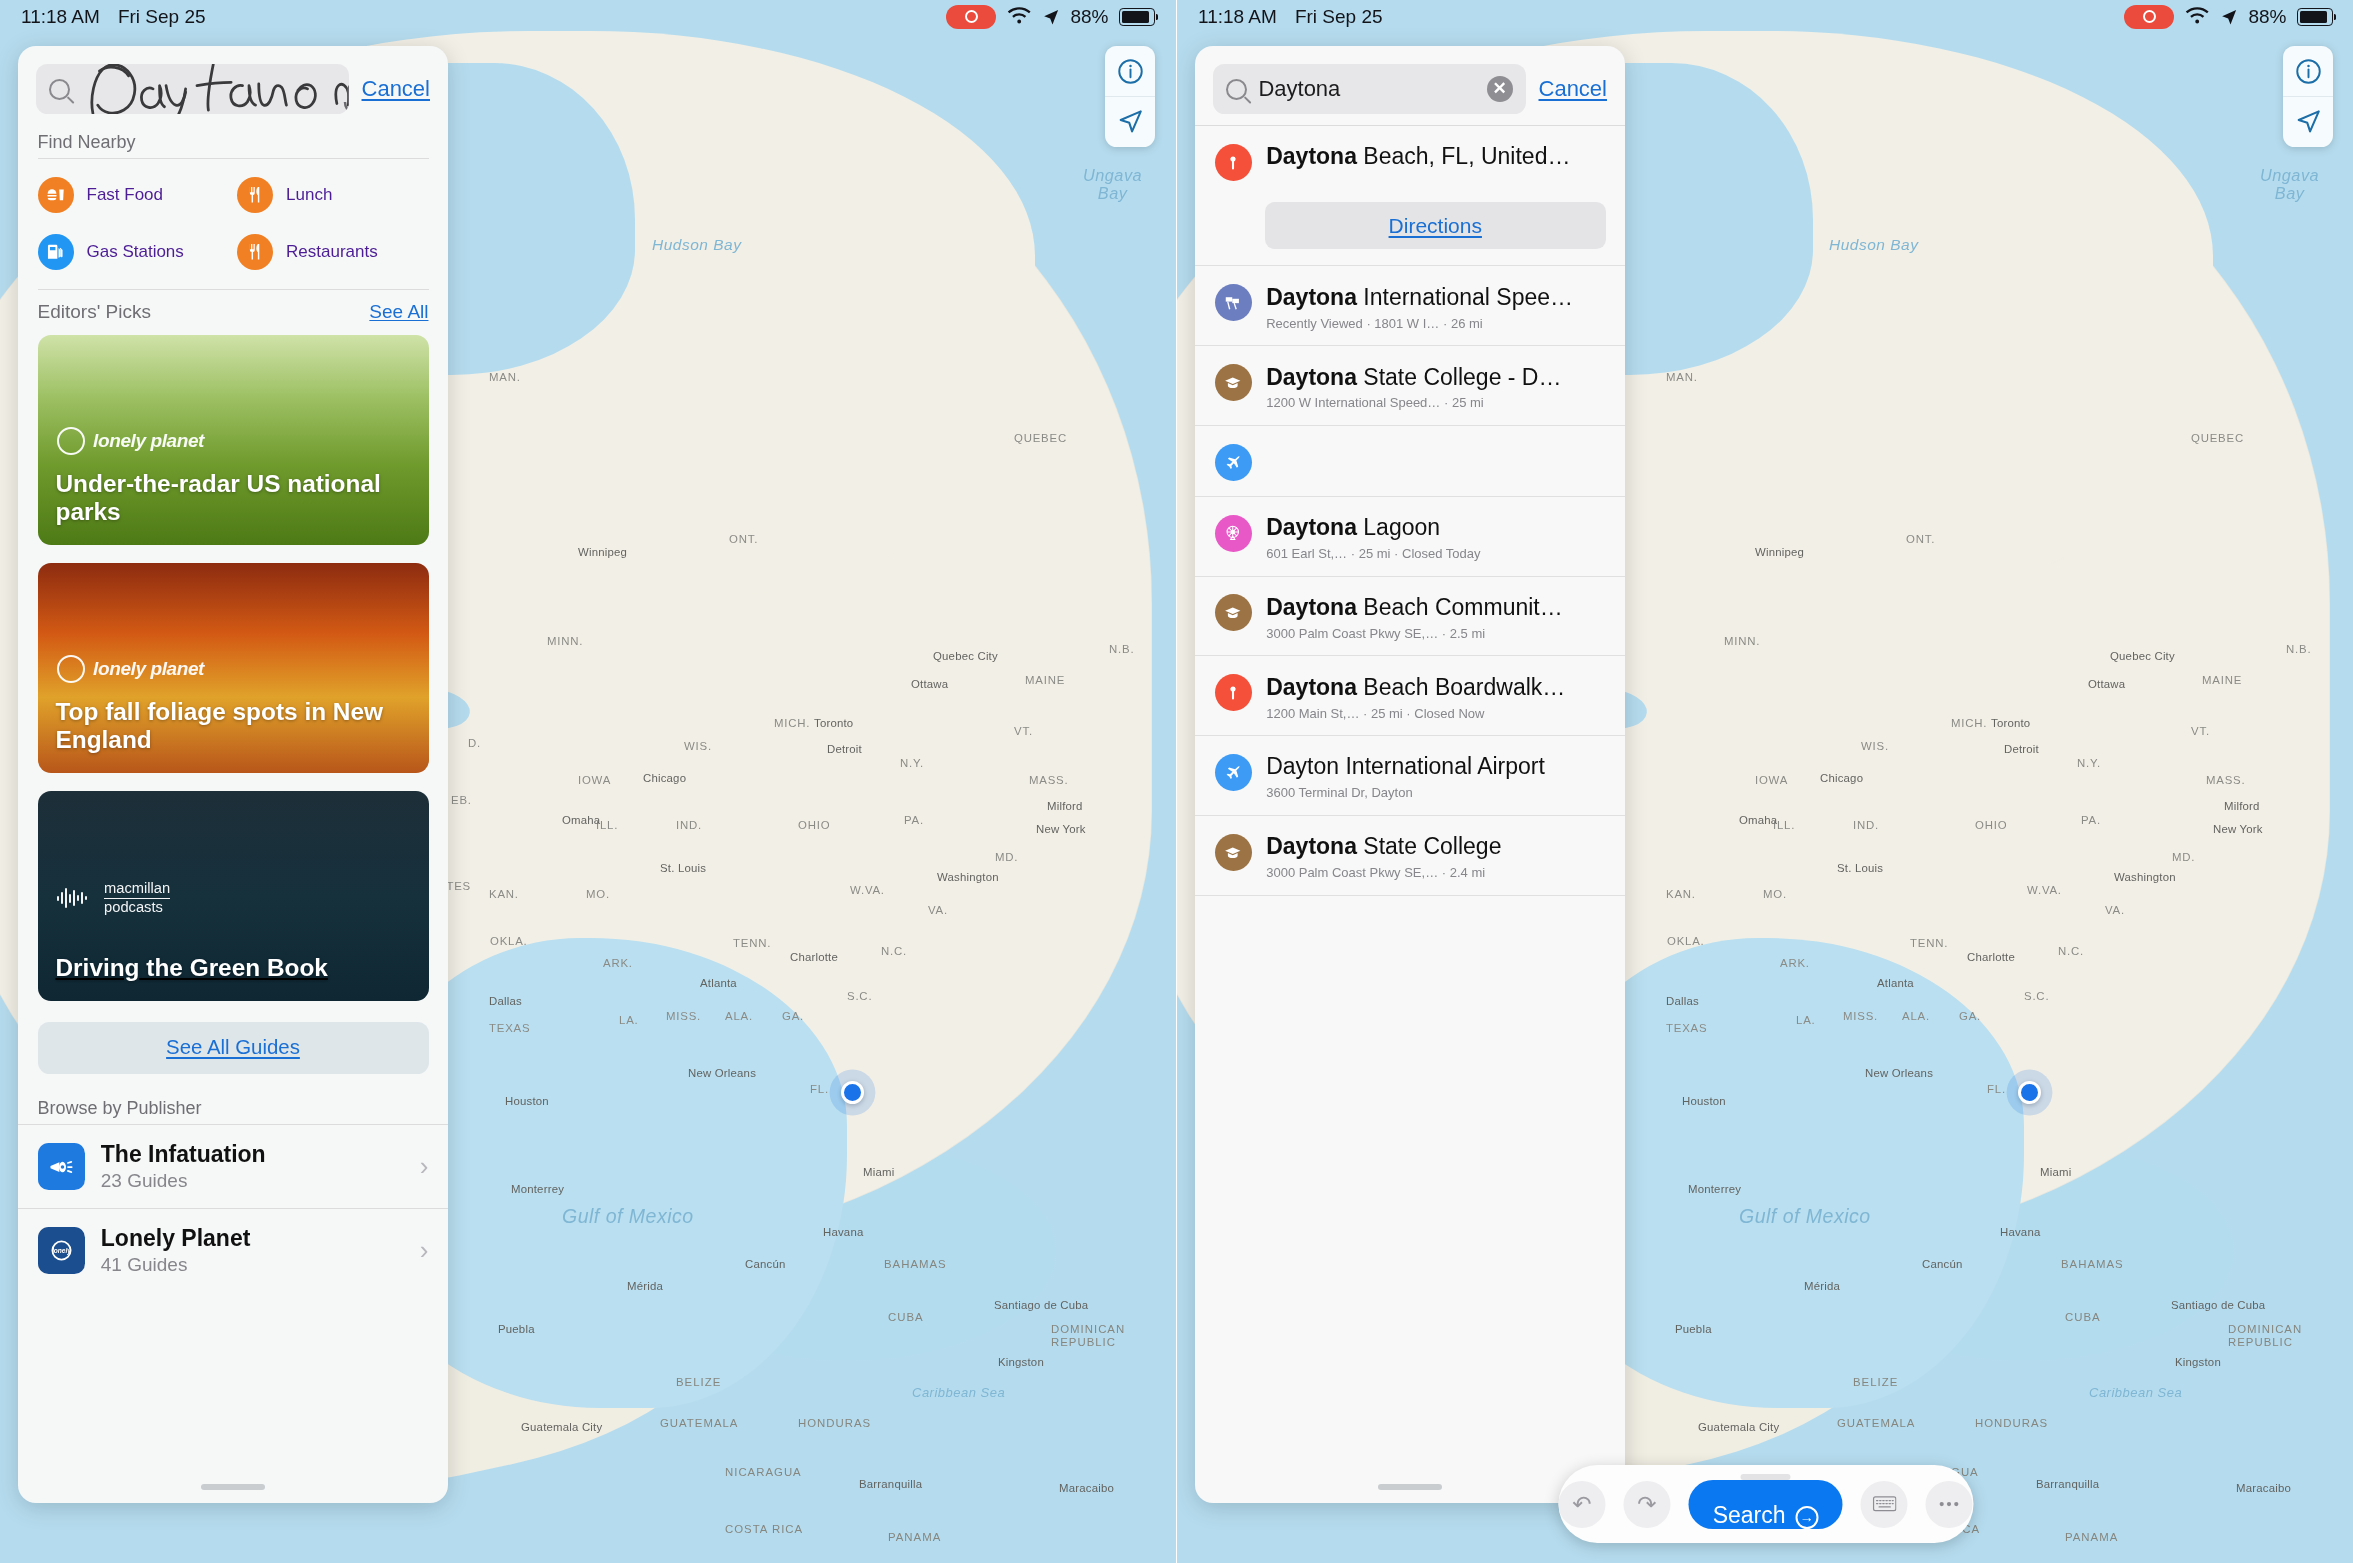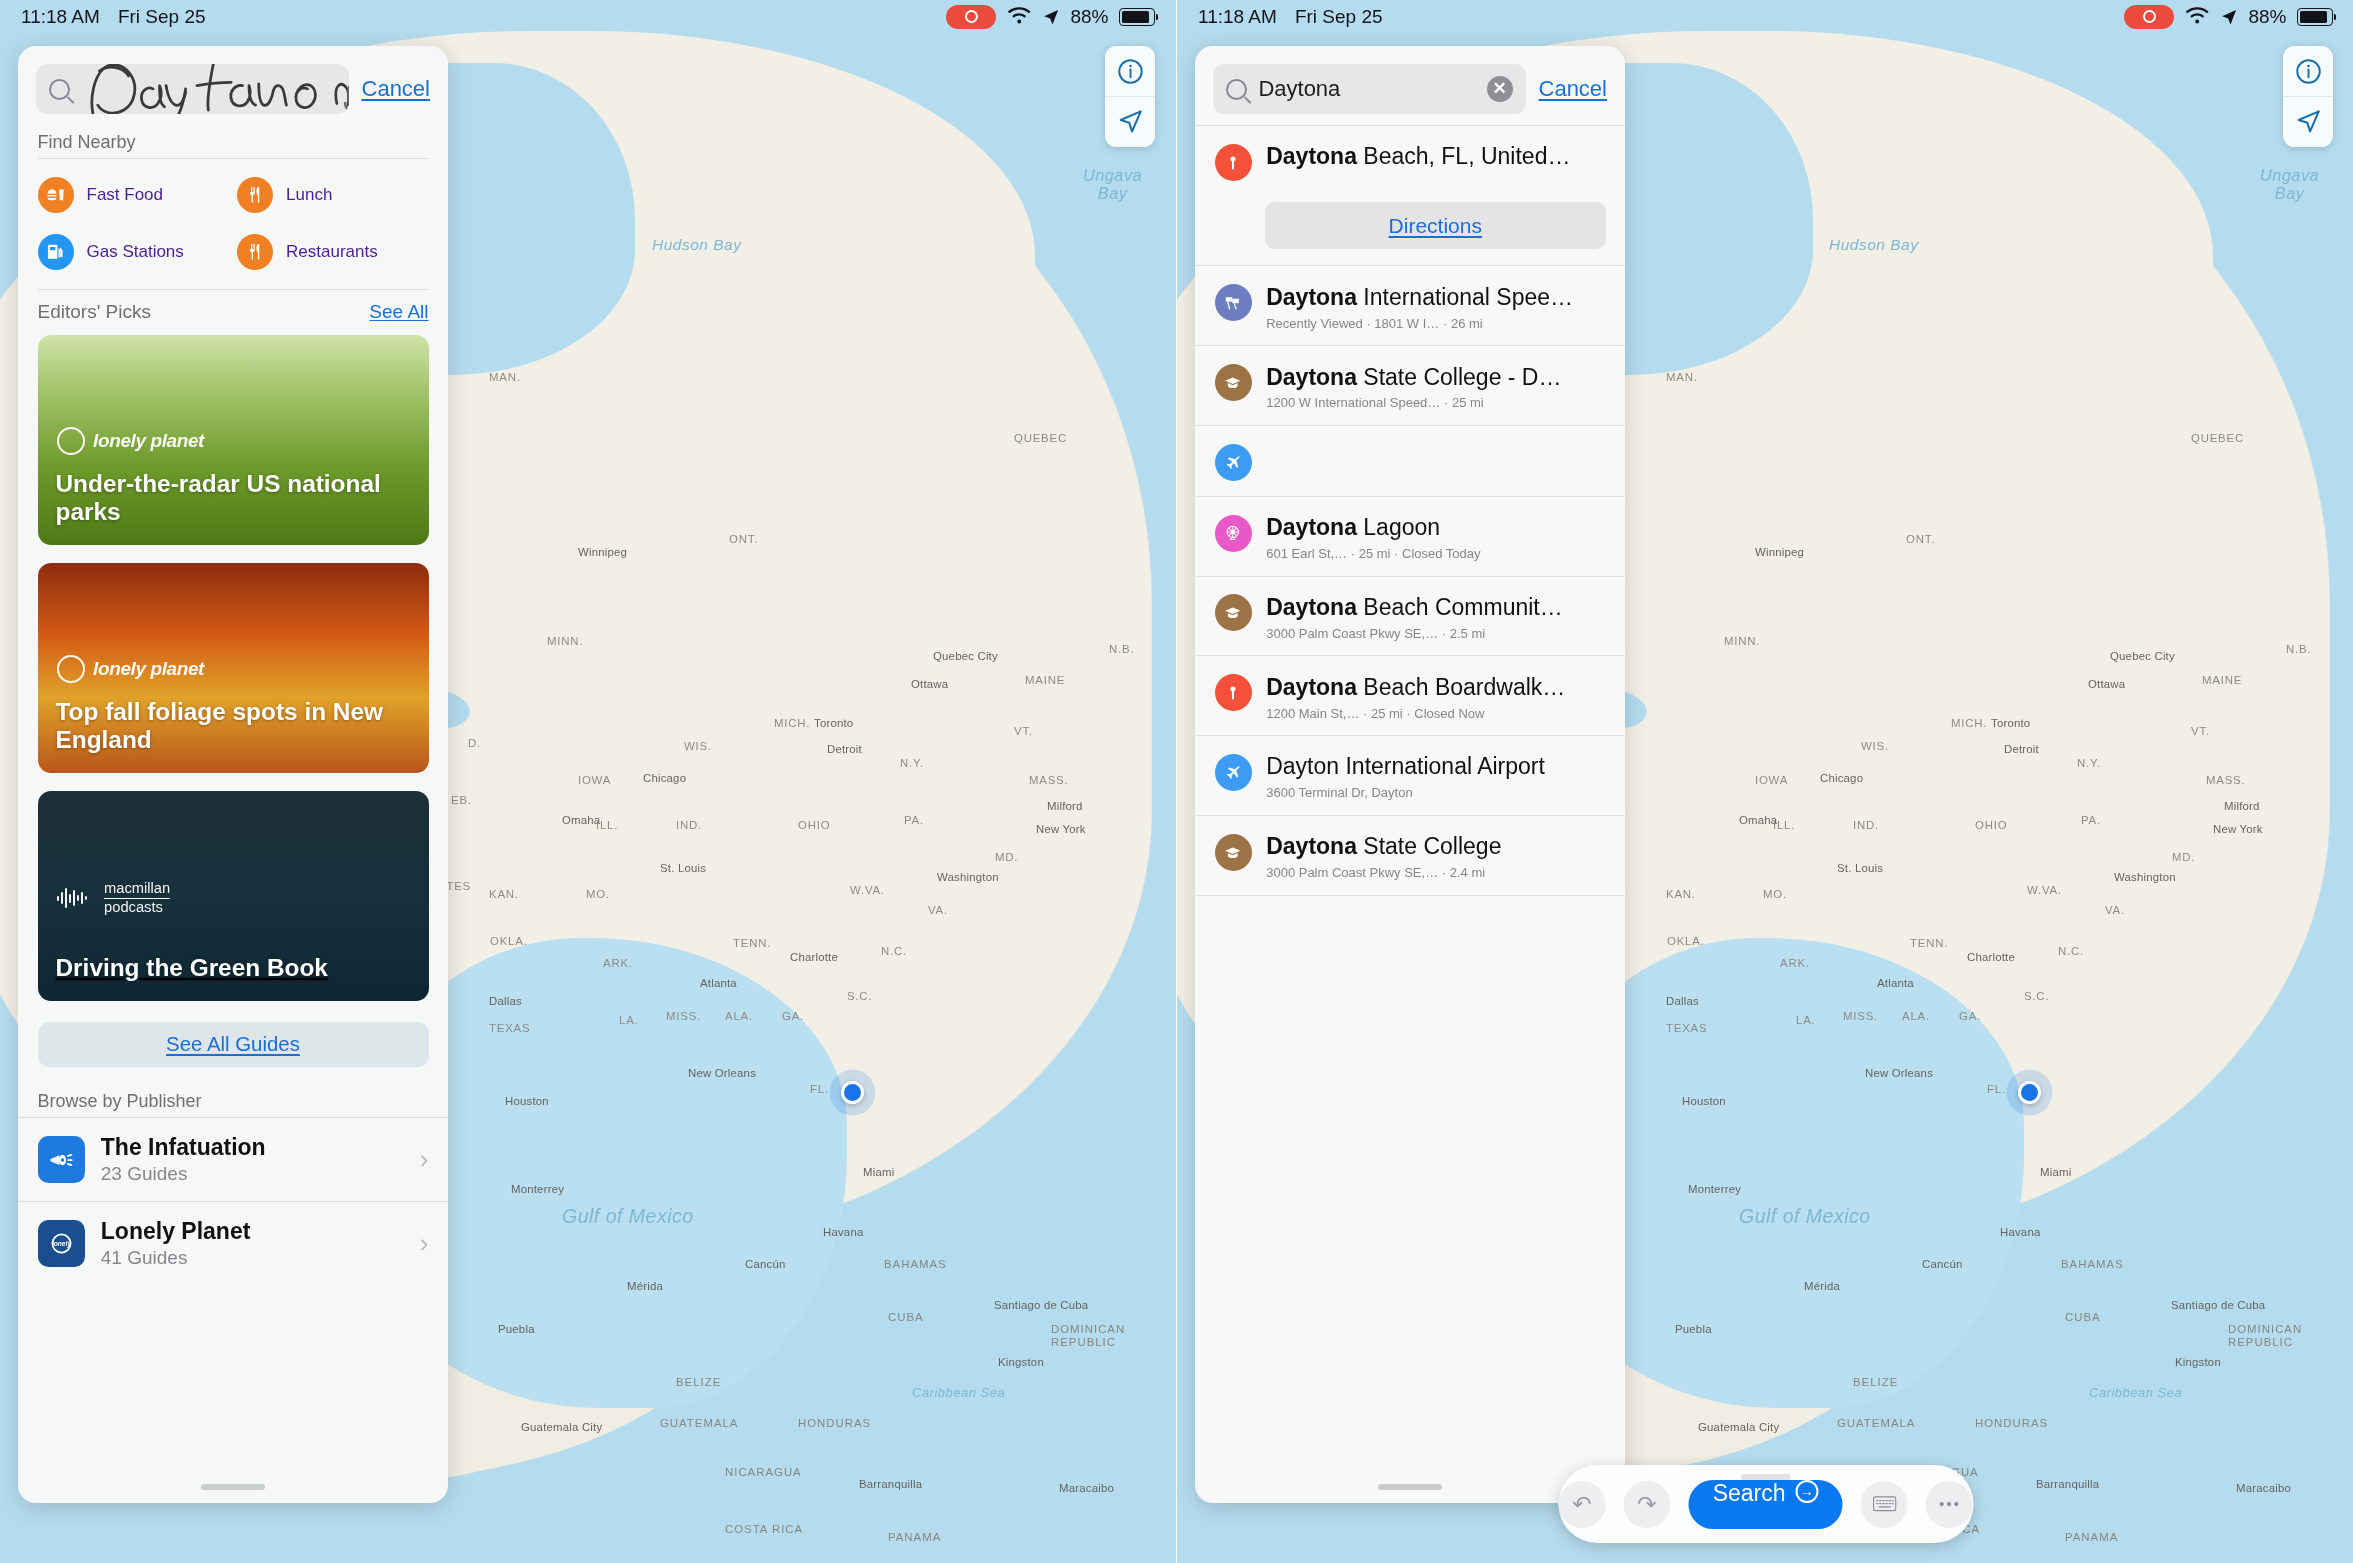--- a/index.html
+++ b/index.html
@@ -218,21 +218,21 @@
   }
   .lp-word { font-size:19px; font-weight:700; font-style:italic; letter-spacing:-0.4px; }
   .mm-wave { width:39px; height:21px; display:flex; align-items:center; gap:1.6px; }
   .mm-wave i { display:block; width:2.4px; background:#fff; border-radius:1.6px; }
   .mm-text { line-height:1.05; }
   .mm-text b { display:block; font-size:14.7px; font-weight:400; border-bottom:0.8px solid #fff; padding-bottom:1.6px;}
   .mm-text s { display:block; font-size:14.7px; font-weight:400; text-decoration:none; padding-top:1.6px;}
 
   .seeallbtn {
     margin: 21px 19.5px 0 19.5px;
-    height: 45px; border-radius: 11.4px;
+    height: 52px; border-radius: 11.4px;
     background: #dfe6ea;
     display:flex; align-items:center; justify-content:center;
     color:#1a6fd4; font-size:20.4px; text-decoration: underline; text-underline-offset:3.3px;
   }
 
   .pubrow {
     display:flex; align-items:center; gap:16.3px;
     padding: 16.3px 19.5px;
     border-top: 0.8px solid #dcdcdc;
   }
@@ -321,21 +321,21 @@
     position:absolute; top:9px; left:50%; transform:translateX(-50%);
     width:50px; height:5.7px; border-radius:3.3px; background:#e3e3e5;
   }
   .rbtn {
     width:47px; height:47px; border-radius:50%; background:#eeeef0;
     display:flex; align-items:center; justify-content:center;
     color:#9a9aa0; font-size:23px;
   }
   .searchpill {
     height:49px; padding: 0 24.4px; border-radius:24.4px; background:#0a78f0;
-    display:flex; align-items:flex-start; gap:9.8px;
+    display:flex; align-items:flex-end; gap:9.8px;
     color:#fff; font-size:23px;
   }
   .arrowcirc {
     width:23px; height:23px; border-radius:50%; border:2px solid #fff;
     display:flex; align-items:center; justify-content:center; font-size:14px;
   }
   svg { display:block; }
 </style>
 </head>
 <body>

